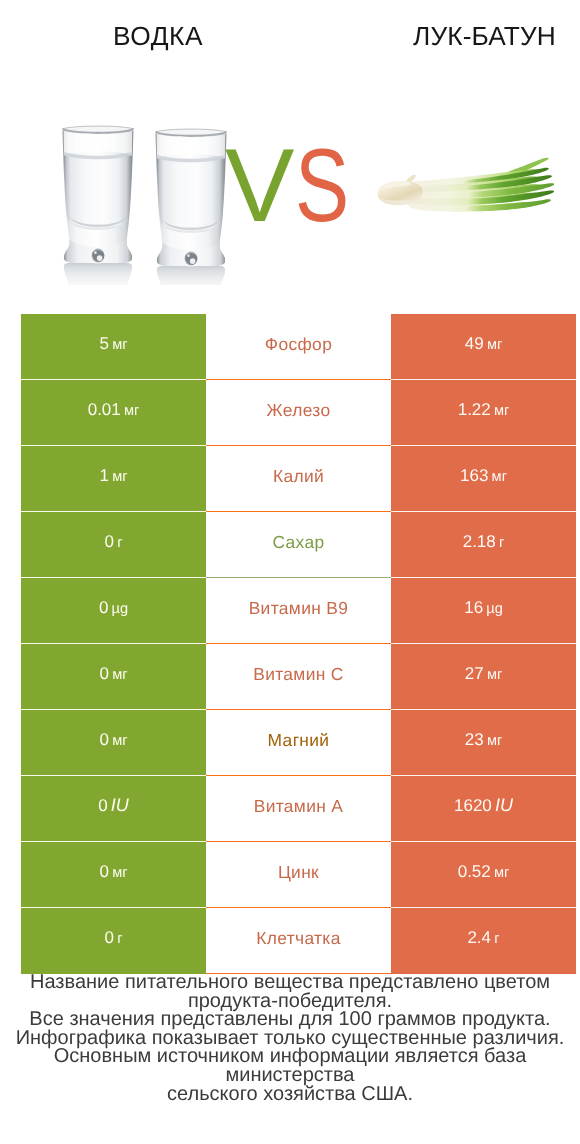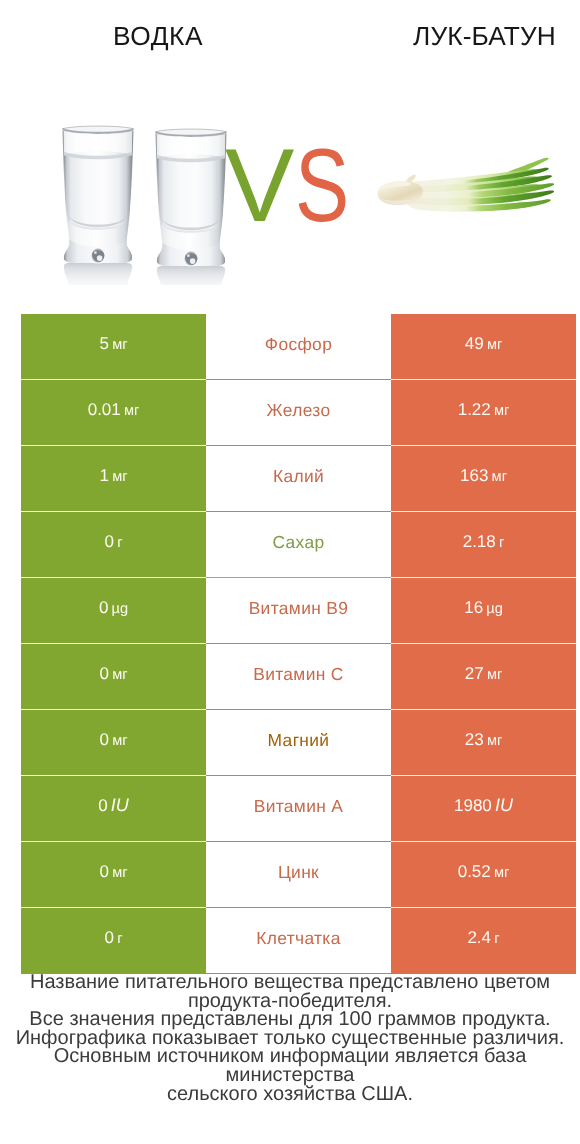--- a/index.html
+++ b/index.html
@@ -226,21 +226,21 @@
           <td class="right"><span><span class="n">27</span><span class="sp"> </span><span class="u">мг</span></span></td>
         </tr>
         <tr>
           <td class="left"><span><span class="n">0</span><span class="sp"> </span><span class="u">мг</span></span></td>
           <td class="mid" style="color:#a16207"><span>Магний</span></td>
           <td class="right"><span><span class="n">23</span><span class="sp"> </span><span class="u">мг</span></span></td>
         </tr>
         <tr>
           <td class="left"><span><span class="n">0</span><span class="sp"> </span><span class="u big">IU</span></span></td>
           <td class="mid" style="color:#c8694a"><span>Витамин A</span></td>
-          <td class="right"><span><span class="n">1980</span><span class="sp"> </span><span class="u big">IU</span></span></td>
+          <td class="right"><span><span class="n">1620</span><span class="sp"> </span><span class="u big">IU</span></span></td>
         </tr>
         <tr>
           <td class="left"><span><span class="n">0</span><span class="sp"> </span><span class="u">мг</span></span></td>
           <td class="mid" style="color:#c8694a"><span>Цинк</span></td>
           <td class="right"><span><span class="n">0.52</span><span class="sp"> </span><span class="u">мг</span></span></td>
         </tr>
         <tr>
           <td class="left"><span><span class="n">0</span><span class="sp"> </span><span class="u">г</span></span></td>
           <td class="mid" style="color:#c8694a"><span>Клетчатка</span></td>
           <td class="right"><span><span class="n">2.4</span><span class="sp"> </span><span class="u">г</span></span></td>

